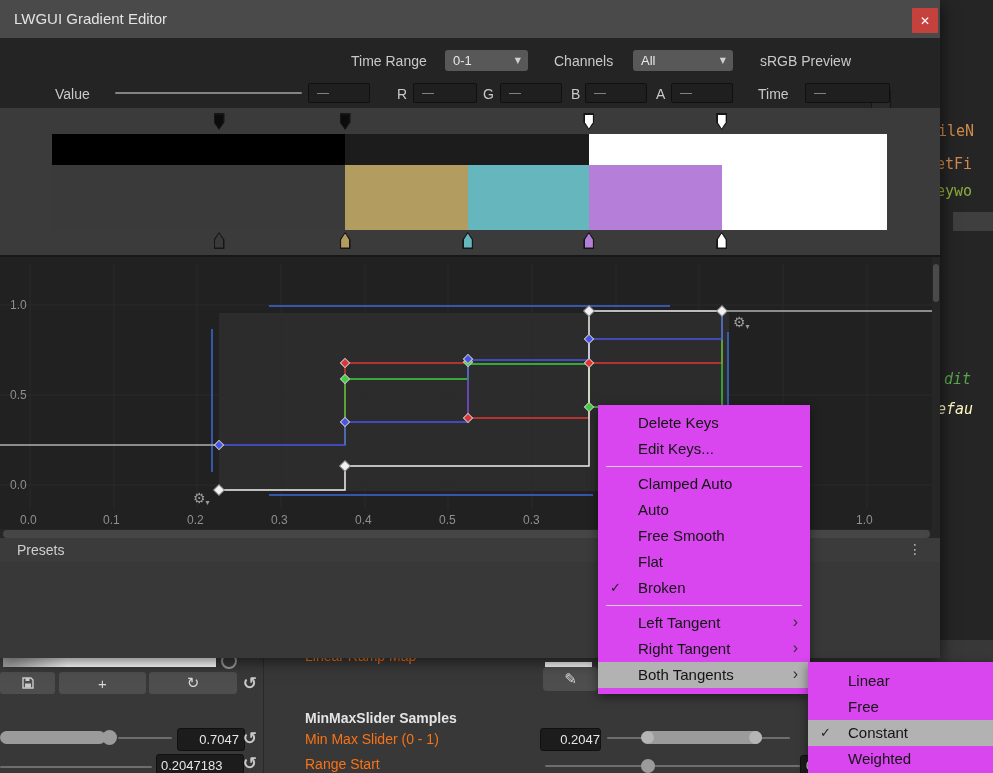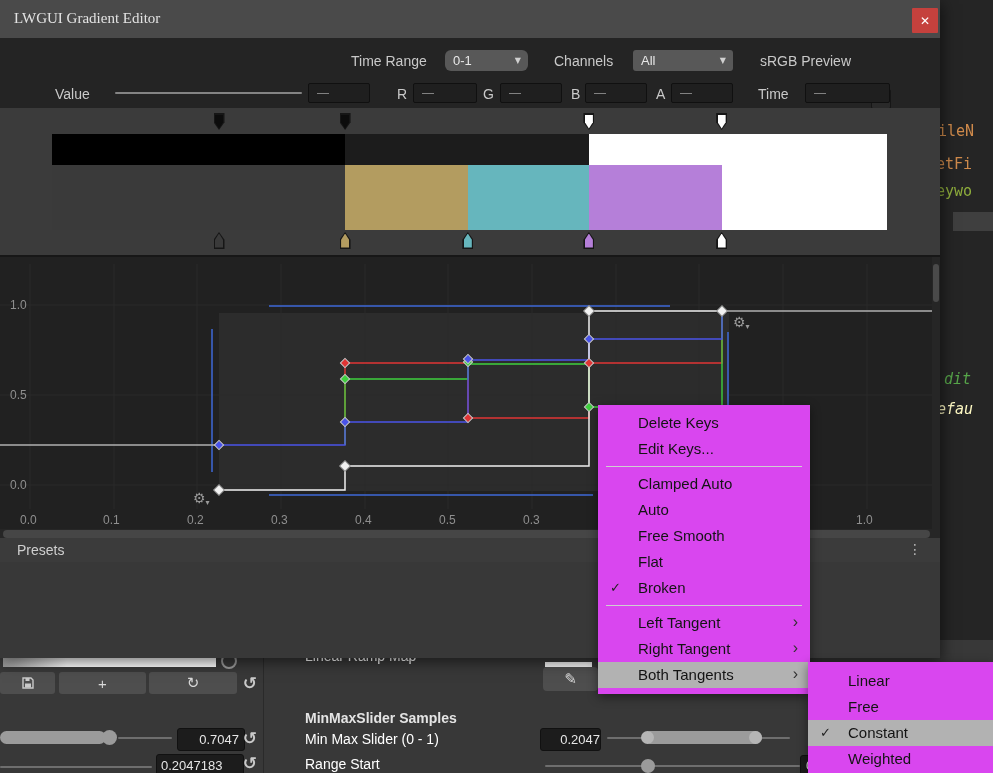--- a/index.html
+++ b/index.html
@@ -9,36 +9,36 @@
   .icon{font-family:"DejaVu Sans",sans-serif;}
   .mono{font-family:"DejaVu Sans Mono",monospace;}
 
   
   #code-layer{position:absolute;inset:0;z-index:0;background:#252525;}
   .code-frag{position:absolute;font-size:15px;white-space:pre;}
   .code-block{position:absolute;background:#3f3f3f;}
 
   
   #inspector{position:absolute;left:0;top:640px;width:993px;height:133px;z-index:5;background:#383838;}
-  .insp-label{position:absolute;color:#ffffff;font-size:14px;white-space:nowrap;}
+  .insp-label{position:absolute;color:#f97316;font-size:14px;white-space:nowrap;}
   .insp-bold{font-weight:bold;color:#e4e4e4;}
   .tool-btn{position:absolute;height:22px;background:#4e4e4e;border-radius:3px;color:#d8d8d8;
     display:flex;align-items:center;justify-content:center;font-size:15px;}
   .val-box{position:absolute;background:#1c1c1c;border:1px solid #111;border-radius:3px;
     color:#e6e6e6;font-size:13px;display:flex;align-items:center;overflow:hidden;}
   .undo{position:absolute;color:#c9c9c9;font-size:17px;font-weight:bold;}
   .hline{position:absolute;height:2px;background:#6e6e6e;border-radius:1px;}
   .fillbar{position:absolute;height:13px;background:#9b9b9b;border-radius:7px;}
   .thumb{position:absolute;width:15px;height:15px;border-radius:50%;background:#9b9b9b;}
 
   
   #window{position:absolute;left:0;top:0;width:940px;height:658px;z-index:10;background:#383838;
     box-shadow:2px 4px 14px rgba(0,0,0,.55);}
   #titlebar{position:absolute;left:0;top:0;width:940px;height:38px;background:#4a4a4a;}
-  #title{position:absolute;left:14px;top:10px;font-size:15px;color:#e3e3e3;font-family:Liberation Serif, serif;}
+  #title{position:absolute;left:14px;top:10px;font-size:15px;color:#e3e3e3;}
   #close-btn{position:absolute;left:912px;top:8px;width:26px;height:25px;background:#c5413d;
     color:#fff;font-size:12px;display:flex;align-items:center;justify-content:center;border-radius:1px;}
   #top-panel{position:absolute;left:0;top:38px;width:940px;height:70px;background:#242424;}
   .ctl-label{position:absolute;color:#c9c9c9;font-size:14px;white-space:nowrap;}
   .dropdown{position:absolute;height:21px;background:#585858;border-radius:3px;color:#e8e8e8;
     font-size:13px;display:flex;align-items:center;padding:0 8px;box-sizing:border-box;}
   .dropdown .arr{position:absolute;right:7px;font-size:8px;color:#d0d0d0;}
   #srgb-check{position:absolute;left:871px;top:51px;width:18px;height:18px;background:#2a2a2a;
     border:1px solid #161616;border-radius:2px;color:#f0f0f0;font-size:13px;
     display:flex;align-items:center;justify-content:center;}
@@ -149,21 +149,21 @@
   </div>
 
   <div id="window">
     <div id="titlebar">
       <div id="title">LWGUI Gradient Editor</div>
       <div id="close-btn" class="icon">✕</div>
     </div>
 
     <div id="top-panel">
       <div class="ctl-label" style="left:351px;top:15px;">Time Range</div>
-      <div class="dropdown" style="left:445px;top:12px;width:83px;border-radius:6px;">
+      <div class="dropdown" style="left:445px;top:12px;width:83px;">
         <span>0-1</span>
         <span class="arr icon">▼</span>
       </div>
       <div class="ctl-label" style="left:554px;top:15px;">Channels</div>
       <div class="dropdown" style="left:633px;top:12px;width:100px;">
         <span>All</span>
         <span class="arr icon">▼</span>
       </div>
       <div class="ctl-label" style="left:760px;top:15px;">sRGB Preview</div>
       <div id="srgb-check" class="icon">✓</div>

